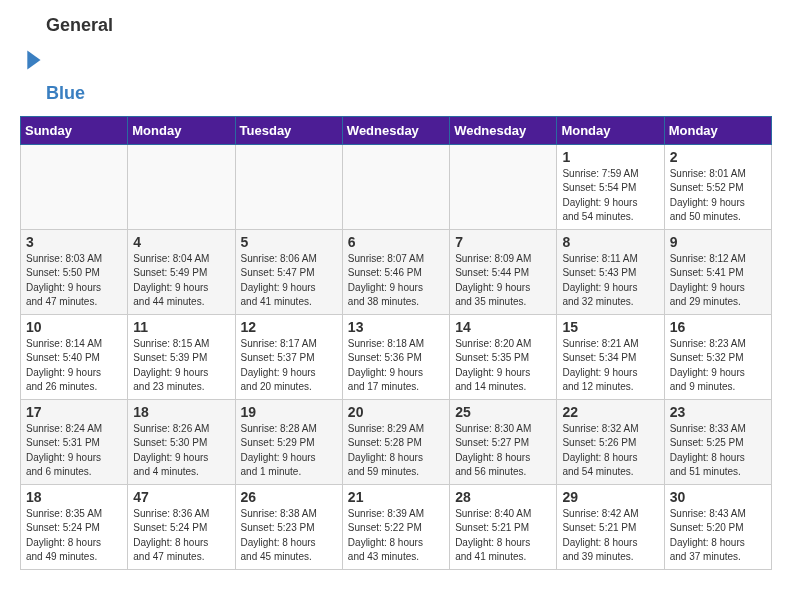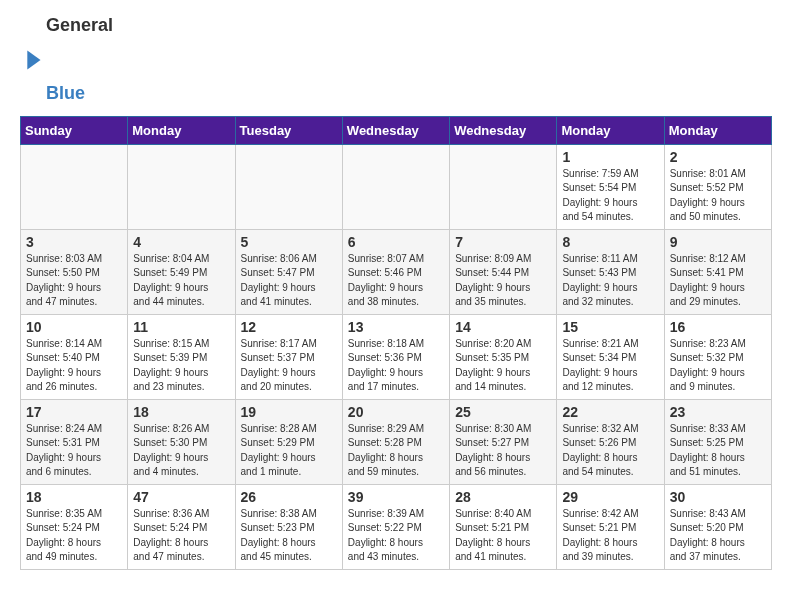--- a/index.html
+++ b/index.html
@@ -168,21 +168,21 @@
           </td>
           <td class="filled">
             <div class="day-num">47</div>
             <div class="day-info">Sunrise: 8:36 AM<br>Sunset: 5:24 PM<br>Daylight: 8 hours<br>and 47 minutes.</div>
           </td>
           <td class="filled">
             <div class="day-num">26</div>
             <div class="day-info">Sunrise: 8:38 AM<br>Sunset: 5:23 PM<br>Daylight: 8 hours<br>and 45 minutes.</div>
           </td>
           <td class="filled">
-            <div class="day-num">39</div>
+            <div class="day-num">21</div>
             <div class="day-info">Sunrise: 8:39 AM<br>Sunset: 5:22 PM<br>Daylight: 8 hours<br>and 43 minutes.</div>
           </td>
           <td class="filled">
             <div class="day-num">28</div>
             <div class="day-info">Sunrise: 8:40 AM<br>Sunset: 5:21 PM<br>Daylight: 8 hours<br>and 41 minutes.</div>
           </td>
           <td class="filled">
             <div class="day-num">29</div>
             <div class="day-info">Sunrise: 8:42 AM<br>Sunset: 5:21 PM<br>Daylight: 8 hours<br>and 39 minutes.</div>
           </td>

